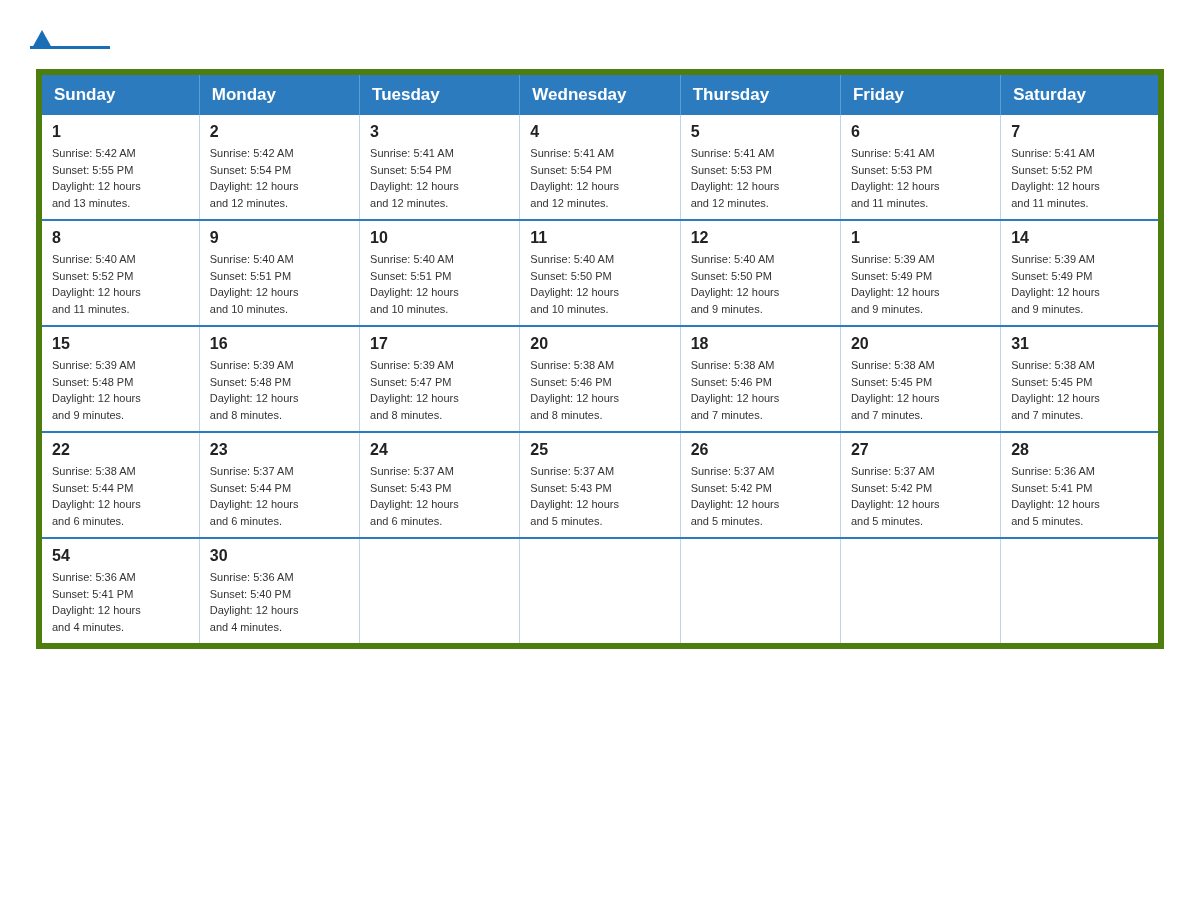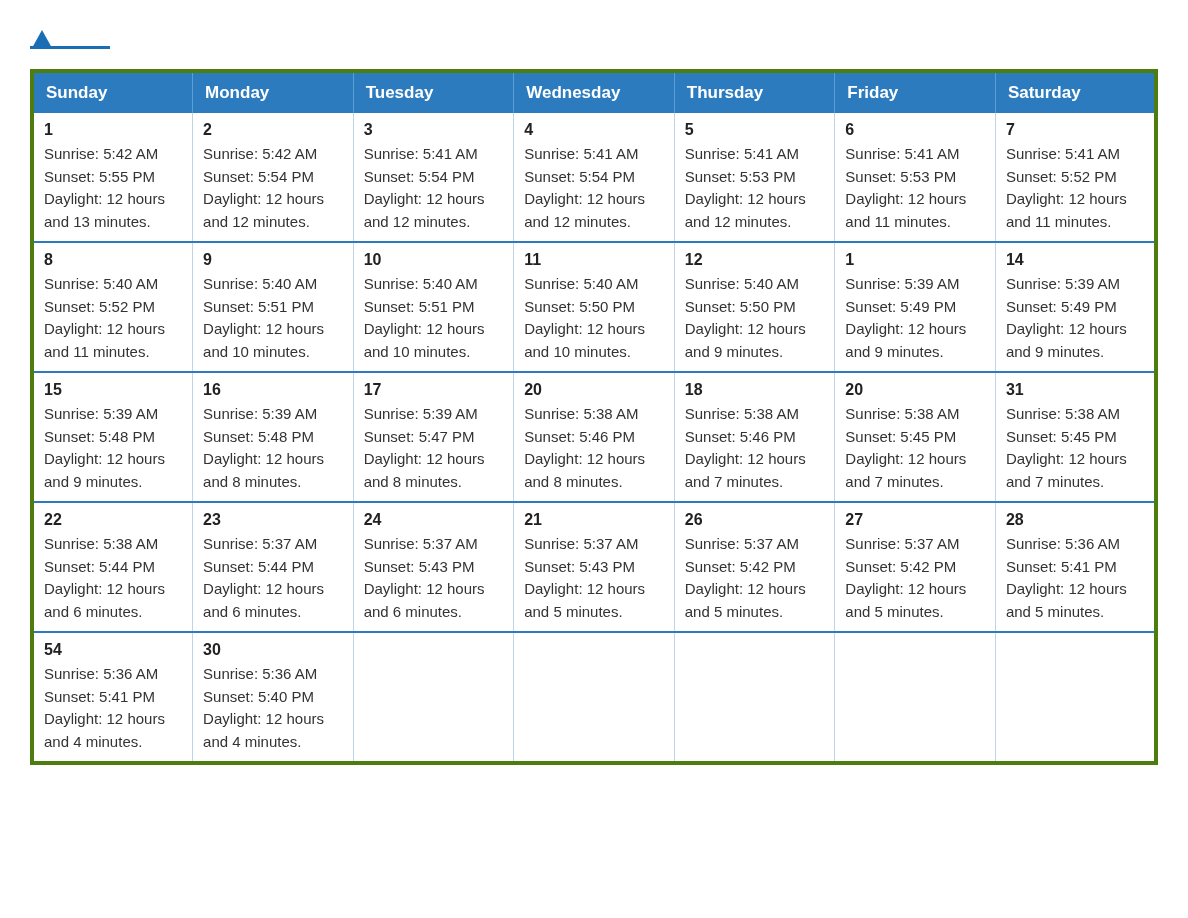--- a/index.html
+++ b/index.html
@@ -40,21 +40,22 @@
       line-height: 1.1;
     }
     .location-title {
       font-size: 20px;
       color: #444;
       margin-top: 4px;
     }
     .calendar-table {
       width: 100%;
       border-collapse: collapse;
-      border: 4px solid #4d7c0f;
+      border: 6px solid #4d7c0f;
+      margin-left: 6px;
     }
     .calendar-table th {
       background-color: #2d7bbf;
       color: #fff;
       padding: 10px 12px;
       text-align: left;
       font-size: 17px;
       font-weight: bold;
       border-right: 1px solid #5a9fd4;
     }
@@ -78,21 +79,21 @@
       border-bottom: 1px solid #2d7bbf;
     }
     .day-number {
       font-size: 16px;
       font-weight: bold;
       color: #222;
       margin-bottom: 4px;
       display: block;
     }
     .day-info {
-      font-size: 15px;
+      font-size: 11px;
       color: #333;
       line-height: 1.5;
     }
     .empty-cell {
       background: #fff;
     }
   </style>
 </head>
 <body>
 
@@ -343,21 +344,21 @@
         <td>
           <span class="day-number">24</span>
         <div class="day-info">
           Sunrise: 5:37 AM<br>
           Sunset: 5:43 PM<br>
           Daylight: 12 hours<br>
           and 6 minutes.
         </div>
         </td>
         <td>
-          <span class="day-number">21</span>
+          <span class="day-number">25</span>
         <div class="day-info">
           Sunrise: 5:37 AM<br>
           Sunset: 5:43 PM<br>
           Daylight: 12 hours<br>
           and 5 minutes.
         </div>
         </td>
         <td>
           <span class="day-number">26</span>
         <div class="day-info">

